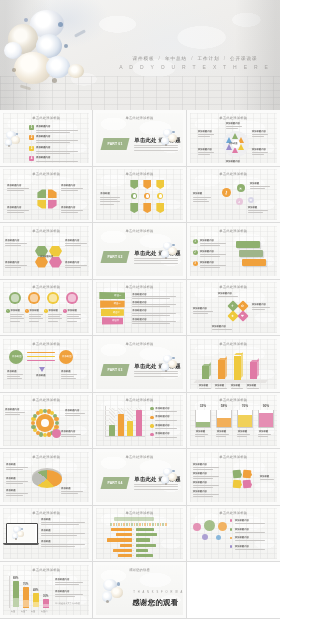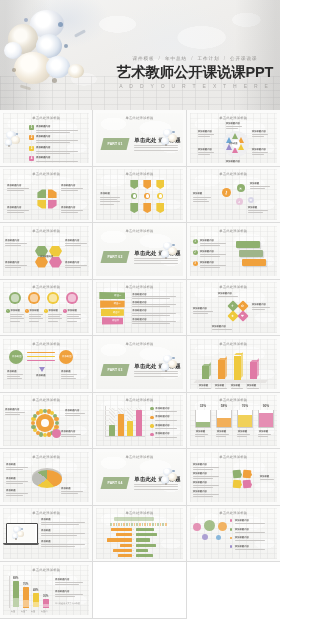--- a/index.html
+++ b/index.html
@@ -145,21 +145,20 @@
     <div class="hero-kicker">
       
       <span>课件模板</span>
       <span class="sep">/</span>
       <span>年中总结</span>
       <span class="sep">/</span>
       <span>工作计划</span>
       <span class="sep">/</span>
       <span>公开课说课</span>
     </div>
-    <div class="hero-title">艺术教师公开课说课PPT</div>
     <div class="hero-sub">A D D   Y O U R   T E X T   H E R E</div>
   </div>
 </div>
 
 <div class="grid" id="grid">
     <div class="cell">
       <div class="slide">
         <div class="slidebg"></div>
         <div class="sgrid"></div>
         <div class="stitle">单击此处添加标题</div>
@@ -895,14 +894,31 @@
           <div class="lbl b" style="left:52px;top:4px;color:#6e6c6a;">添加标题内容</div>
           <span class="tl" style="left:52px;top:8px;width:28px;background:#c9c7c5;"></span>
           <span class="tl" style="left:52px;top:10px;width:24px;background:#c9c7c5;"></span>
           <div class="lbl b" style="left:52px;top:16px;color:#6e6c6a;">添加标题内容</div>
           <span class="tl" style="left:52px;top:20px;width:28px;background:#c9c7c5;"></span>
           <span class="tl" style="left:52px;top:22px;width:20px;background:#c9c7c5;"></span>
           <div class="lbl" style="left:52px;top:28px;color:#8d8b89;font-size:2.1px;">单击此处输入文字内容描述</div>
         </div>
       </div>
     </div>
+    <div class="cell">
+      <div class="slide">
+        <div class="slidebg"></div>
+        <div class="stitle">感谢您的观看</div>
+        <div class="body">
+          <div style="position:absolute;left:4px;top:4px;width:27px;height:30px;">
+            <span class="petal" style="left:3px;top:1.5px;width:13.5px;height:12px;background:radial-gradient(circle at 40% 38%,#fff 0 26%,#e3e9f1 58%,#b8c4d6 98%);"></span>
+            <span class="petal" style="left:10.5px;top:9px;width:12px;height:11.25px;background:radial-gradient(circle at 40% 38%,#fffdf8 0 24%,#efe7d8 60%,#cdc5b4 98%);"></span>
+            <span class="petal" style="left:1.5px;top:13.5px;width:10.5px;height:10.5px;background:radial-gradient(circle at 42% 40%,#fff 0 22%,#e7edf4 58%,#a9b8cc 98%);"></span>
+            <span class="leafdot" style="left:16.5px;top:4.5px;width:3.5999999999999996px;height:3.5999999999999996px;background:#5d7fa8;opacity:.6;"></span>
+            <span class="leafdot" style="left:6px;top:22.5px;width:3px;height:3px;background:#7d7161;opacity:.5;"></span>
+          </div>
+          <div class="thanks-kicker">T H A N K S   F O R   W A T C H I N G</div>
+          <div class="thanks-title">感谢您的观看</div>
+        </div>
+      </div>
+    </div>
     <div class="cell empty"></div>
   </div>
 
 </body></html>

